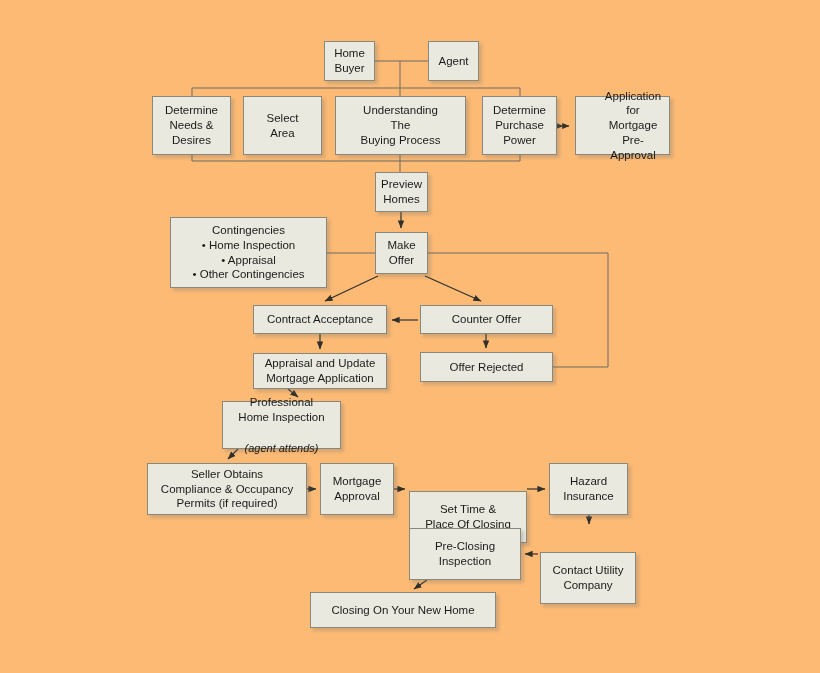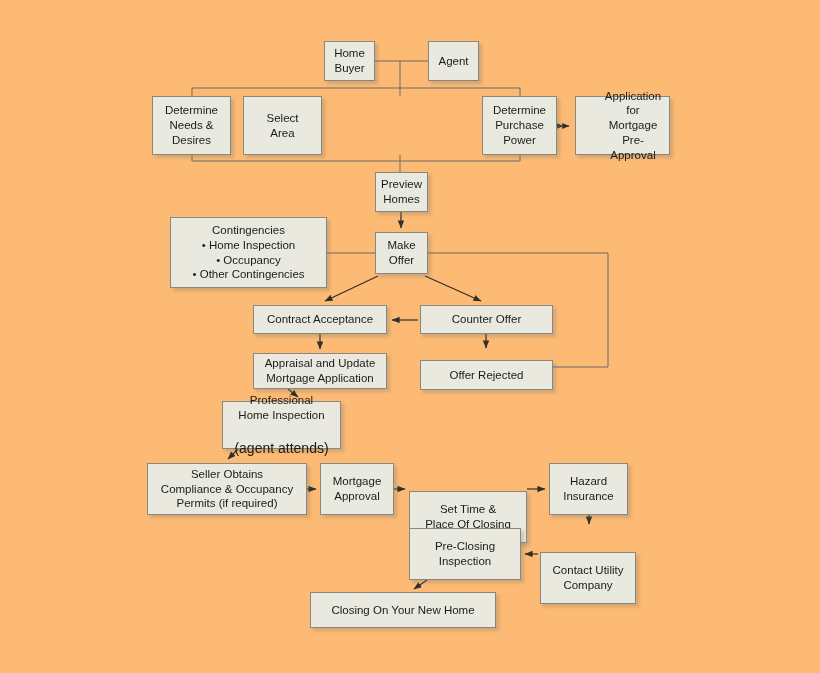--- a/index.html
+++ b/index.html
@@ -34,24 +34,25 @@
     text-align: center;
     display: flex;
     flex-direction: column;
     align-items: center;
     justify-content: center;
     box-shadow: 3px 3px 3px rgba(120,120,115,0.30);
     white-space: pre-line;
     padding: 2px 3px;
   }
   .node .sub {
-    font-size: 14px;
+    font-size: 11px;
     line-height: 1.2;
     display: block;
     margin-top: 17px;
+    font-style: italic;
   }
   .contingency {
     justify-content: center;
   }
   .contingency .head {
     display: block;
     font-size: 11.5px;
   }
   .contingency .bullet {
     display: block;
@@ -134,50 +135,53 @@
 
   <div class="node" style="left:428px; top:41px; width:51px; height:40px;">Agent</div>
 
   <div class="node" style="left:152px; top:96px; width:79px; height:59px;">Determine
 Needs &amp;
 Desires</div>
 
   <div class="node" style="left:243px; top:96px; width:79px; height:59px;">Select
 Area</div>
 
+  <div class="node" style="left:335px; top:96px; width:131px; height:59px;">Understanding
+The
+Buying Process</div>
 
   <div class="node" style="left:482px; top:96px; width:75px; height:59px;">Determine
 Purchase
 Power</div>
 
   <div class="node" style="left:575px; top:96px; width:95px; height:59px;padding-left:24px;">Application for
 Mortgage
 Pre-Approval</div>
 
   <div class="node" style="left:375px; top:172px; width:53px; height:40px;">Preview
 Homes</div>
 
   <div class="node contingency" style="left:170px; top:217px; width:157px; height:71px;">
     <span class="head">Contingencies</span>
     <span class="bullet">• Home Inspection</span>
-    <span class="bullet">• Occupancy</span>
+    <span class="bullet">• Appraisal</span>
     <span class="bullet">• Other Contingencies</span>
   </div>
 
   <div class="node" style="left:375px; top:232px; width:53px; height:42px;">Make
 Offer</div>
 
   <div class="node" style="left:253px; top:305px; width:134px; height:29px;">Contract Acceptance</div>
 
   <div class="node" style="left:253px; top:353px; width:134px; height:36px;">Appraisal and Update
 Mortgage Application</div>
 
   <div class="node" style="left:420px; top:305px; width:133px; height:29px;">Counter Offer</div>
 
-  <div class="node" style="left:420px; top:352px; width:133px; height:30px;margin-top:8px;">Offer Rejected</div>
+  <div class="node" style="left:420px; top:352px; width:133px; height:30px;">Offer Rejected</div>
 
   <div class="node" style="left:222px; top:401px; width:119px; height:48px;">
     <span style="white-space:pre-line;">Professional
 Home Inspection</span>
     <span class="sub">(agent attends)</span>
   </div>
 
   <div class="node" style="left:147px; top:463px; width:160px; height:52px;">Seller Obtains
 Compliance &amp; Occupancy
 Permits (if required)</div>

